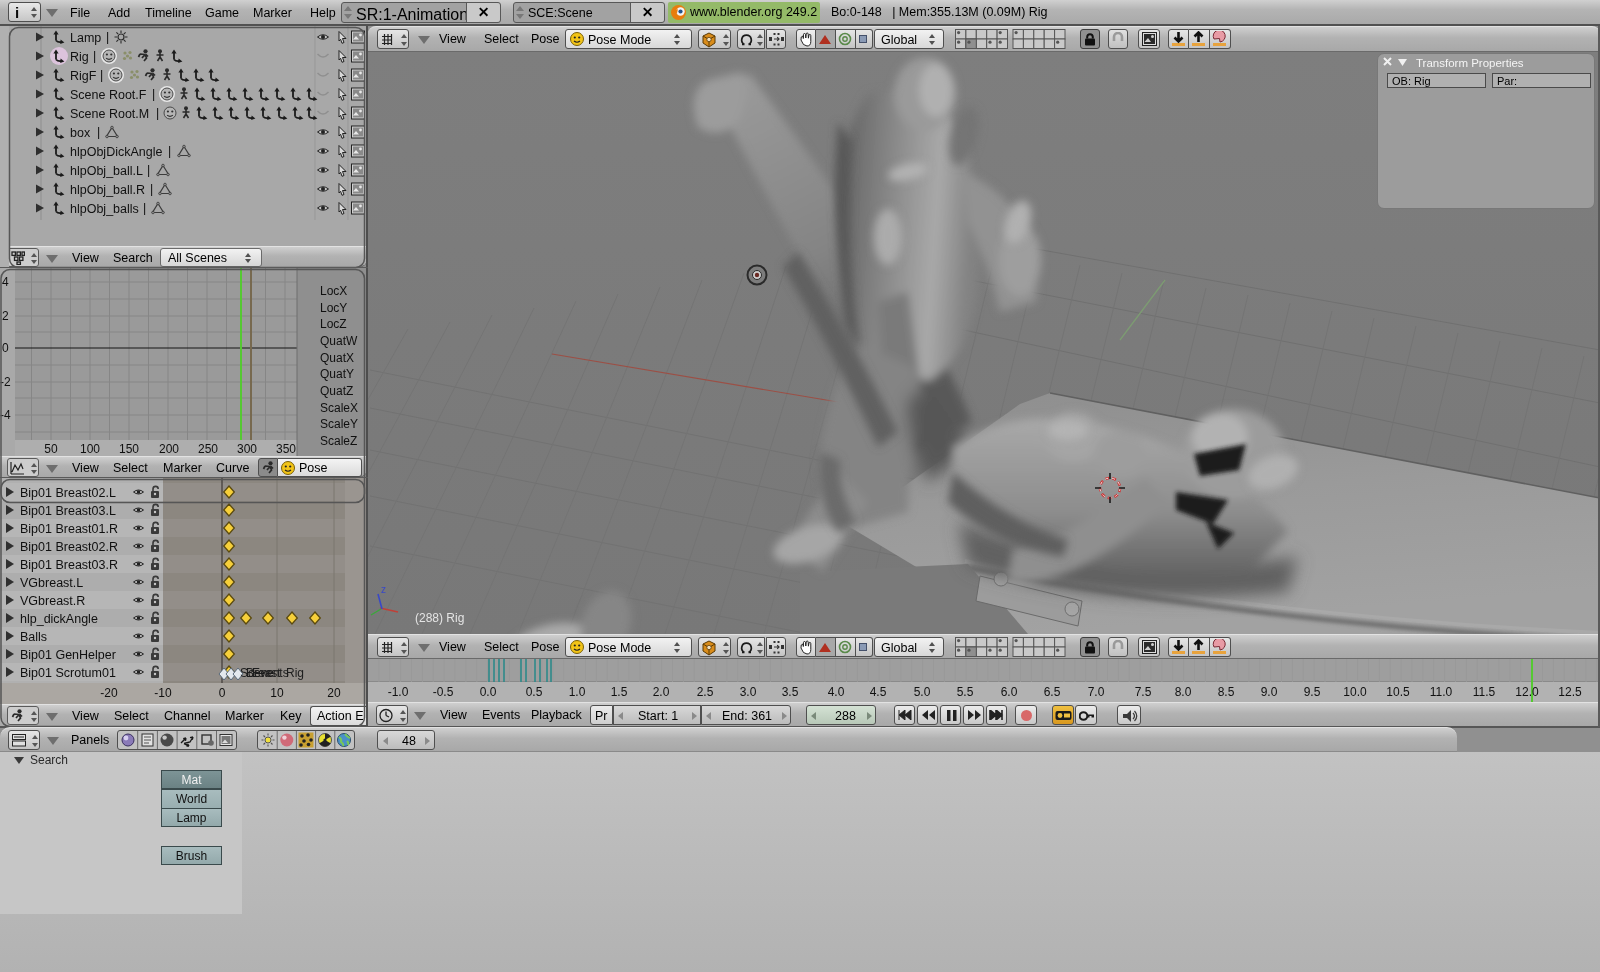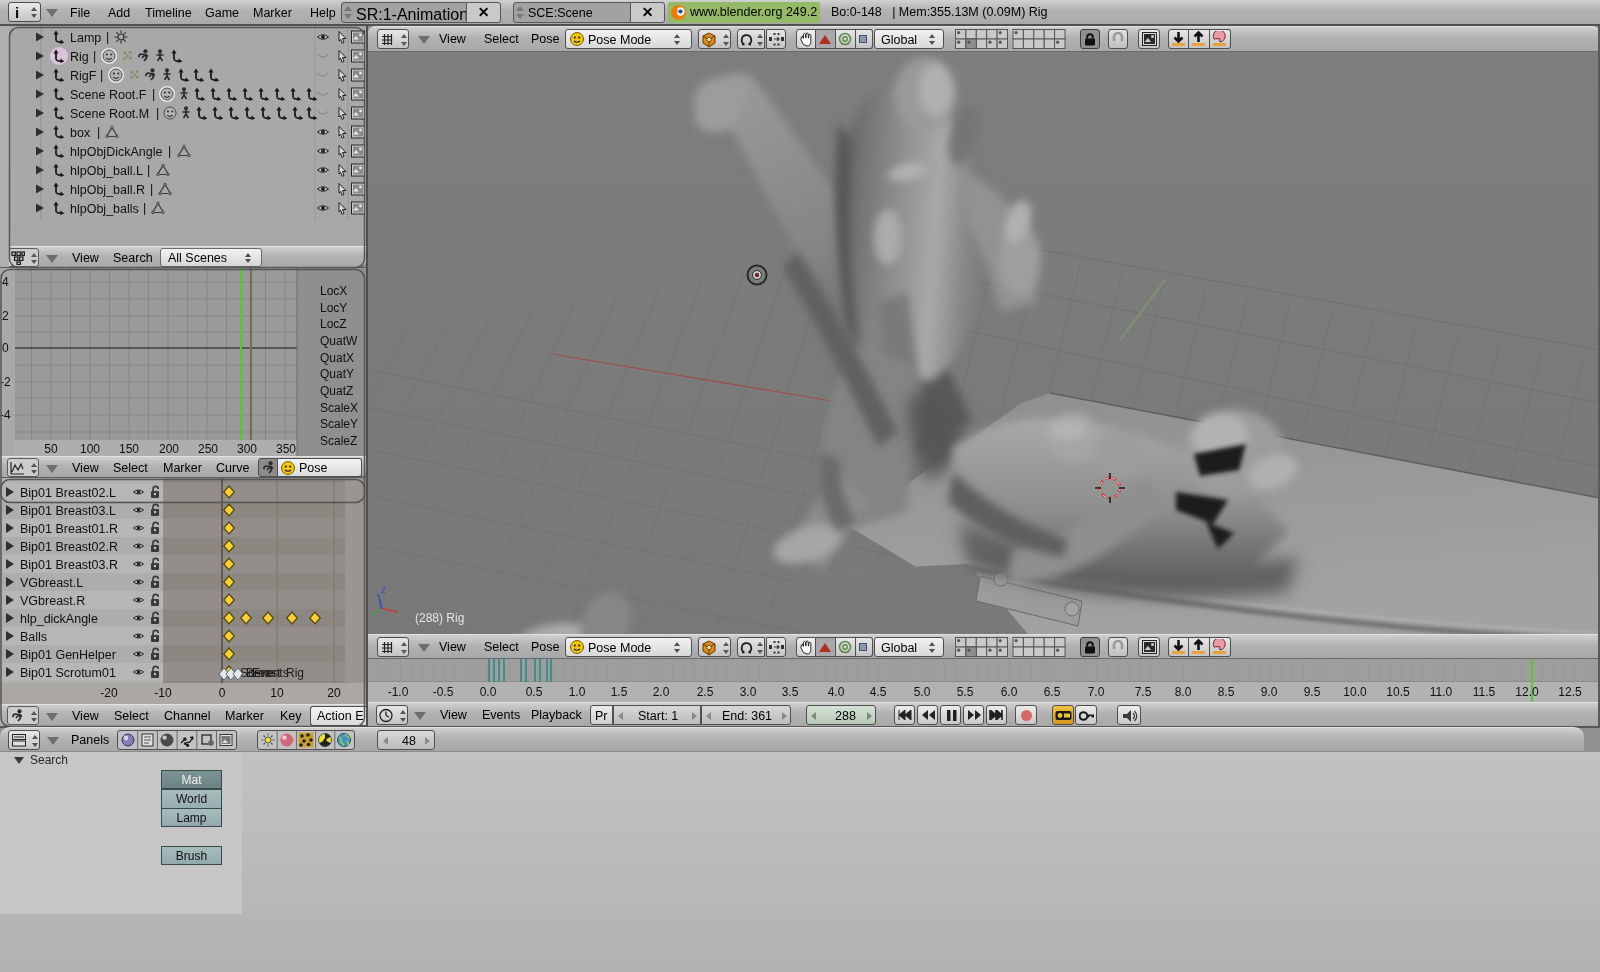--- a/index.html
+++ b/index.html
@@ -825,20 +825,35 @@
         </g>
 <g font-family="Liberation Sans, sans-serif" font-size="10">
 <path d="M12,556 L30,560" stroke="#c04038" stroke-width="1.6"></path>
 <path d="M14,557 L10,542" stroke="#3848c8" stroke-width="1.6"></path>
 <path d="M13,557 L3,563" stroke="#3aa83a" stroke-width="1.4"></path>
 <text x="13" y="541" fill="#3848c8">z</text>
         </g>
 <text x="47" y="570" font-family="Liberation Sans, sans-serif" font-size="12" fill="#e4e4e4">(288) Rig</text>
 </svg>
 
+<div class="abs" style="left:1009px;top:1px;width:218px;height:156px;background:rgba(158,158,158,0.93);border:1px solid #787878;border-radius:7px;">
+  <div class="abs" style="left:0;top:0;width:218px;height:18px;">
+    <svg width="218" height="18" style="position:absolute;left:0;top:0;">
+      <path d="M6,4 L13,11 M13,4 L6,11" stroke="#f0f0f0" stroke-width="2"></path>
+      <path d="M20,5 L29,5 L24.5,12 Z" fill="#f0f0f0"></path>
+      <text x="38" y="13" font-family="Liberation Sans, sans-serif" font-size="11.5" fill="#f4f4f4">Transform Properties</text>
+    </svg>
+  </div>
+  <div class="abs" style="left:9px;top:19px;width:99px;height:15px;background:#b0b0b0;border:1px solid #4a4a4a;">
+    <span class="txt" style="left:4px;top:1px;font-size:11px;">OB: Rig</span>
+  </div>
+  <div class="abs" style="left:114px;top:19px;width:99px;height:15px;background:#b0b0b0;border:1px solid #4a4a4a;">
+    <span class="txt" style="left:4px;top:1px;font-size:11px;">Par:</span>
+  </div>
+</div>
 </div>
 <div id="vp-hdr-bot" class="hdr" style="left:368px;top:634px;width:1232px;height:25px;border-bottom:1px solid #6a6a6a;">
   <div class="abs" style="left:9px;top:2px;width:32px;height:20px;background:linear-gradient(#e6e6e6,#c4c4c4);border:1px solid #4f4f4f;border-radius:3px;">
     <svg width="14" height="14" style="position:absolute;left:2px;top:2px;">
       <path d="M2,4.5 L12,4.5 M2,8 L12,8 M2,11.5 L12,11.5 M4.5,2 L4.5,13 M8,2 L8,13 M11.5,2 L11.5,13" stroke="#222" stroke-width="1.2"></path>
     </svg>
     <div class="tri" style="left:23px;top:4px;border-left:3px solid transparent;border-right:3px solid transparent;border-bottom:4px solid #555;"></div>
     <div class="tri" style="left:23px;top:12px;border-left:3px solid transparent;border-right:3px solid transparent;border-top:4px solid #555;"></div>
   </div>
   <div class="tri" style="left:50px;top:9px;border-left:6.5px solid transparent;border-right:6.5px solid transparent;border-top:8px solid #6e6e6e;"></div>
@@ -1247,21 +1262,21 @@
 </svg>
 
 <div class="abs" style="left:366px;top:26px;width:2px;height:701px;background:#4e4e4e;"></div>
 <div class="abs" style="left:0;top:24px;width:1600px;height:2px;background:#515151;"></div>
 <div class="abs" style="left:0;top:726px;width:1600px;height:2px;background:#565656;"></div>
 <div class="abs" style="left:0;top:267px;width:368px;height:1px;background:#5a5a5a;"></div>
 <div class="abs" style="left:0;top:477px;width:368px;height:1px;background:#5a5a5a;"></div>
 <div class="abs" style="left:368px;top:658px;width:1232px;height:1px;background:#6a6a6a;"></div>
 <div class="abs" style="left:1598px;top:26px;width:2px;height:701px;background:#5a5a5a;"></div>
 
-<div id="but-hdr" class="hdr" style="left:0;top:727px;width:1584px;height:25px;border-radius:10px 10px 0 0;border-bottom:1px solid #8a8a8a;">
+<div id="but-hdr" class="hdr" style="left:0;top:727px;width:1457px;height:25px;border-radius:10px 10px 0 0;border-bottom:1px solid #8a8a8a;">
   <div class="abs" style="left:8px;top:2px;width:32px;height:20px;background:linear-gradient(#e6e6e6,#c4c4c4);border:1px solid #4f4f4f;border-radius:3px;">
     <svg width="14" height="14" style="position:absolute;left:3px;top:3px;">
       <rect x="0.5" y="0.5" width="13" height="5" fill="#e0e0e0" stroke="#222"></rect>
       <rect x="0.5" y="7" width="13" height="5" fill="#e0e0e0" stroke="#222"></rect>
       <line x1="2" y1="3" x2="12" y2="3" stroke="#222"></line>
     </svg>
     <div class="tri" style="left:23px;top:4px;border-left:3px solid transparent;border-right:3px solid transparent;border-bottom:4px solid #555;"></div>
     <div class="tri" style="left:23px;top:12px;border-left:3px solid transparent;border-right:3px solid transparent;border-top:4px solid #555;"></div>
   </div>
   <div class="tri" style="left:47px;top:9px;border-left:6.5px solid transparent;border-right:6.5px solid transparent;border-top:8px solid #6e6e6e;"></div>

